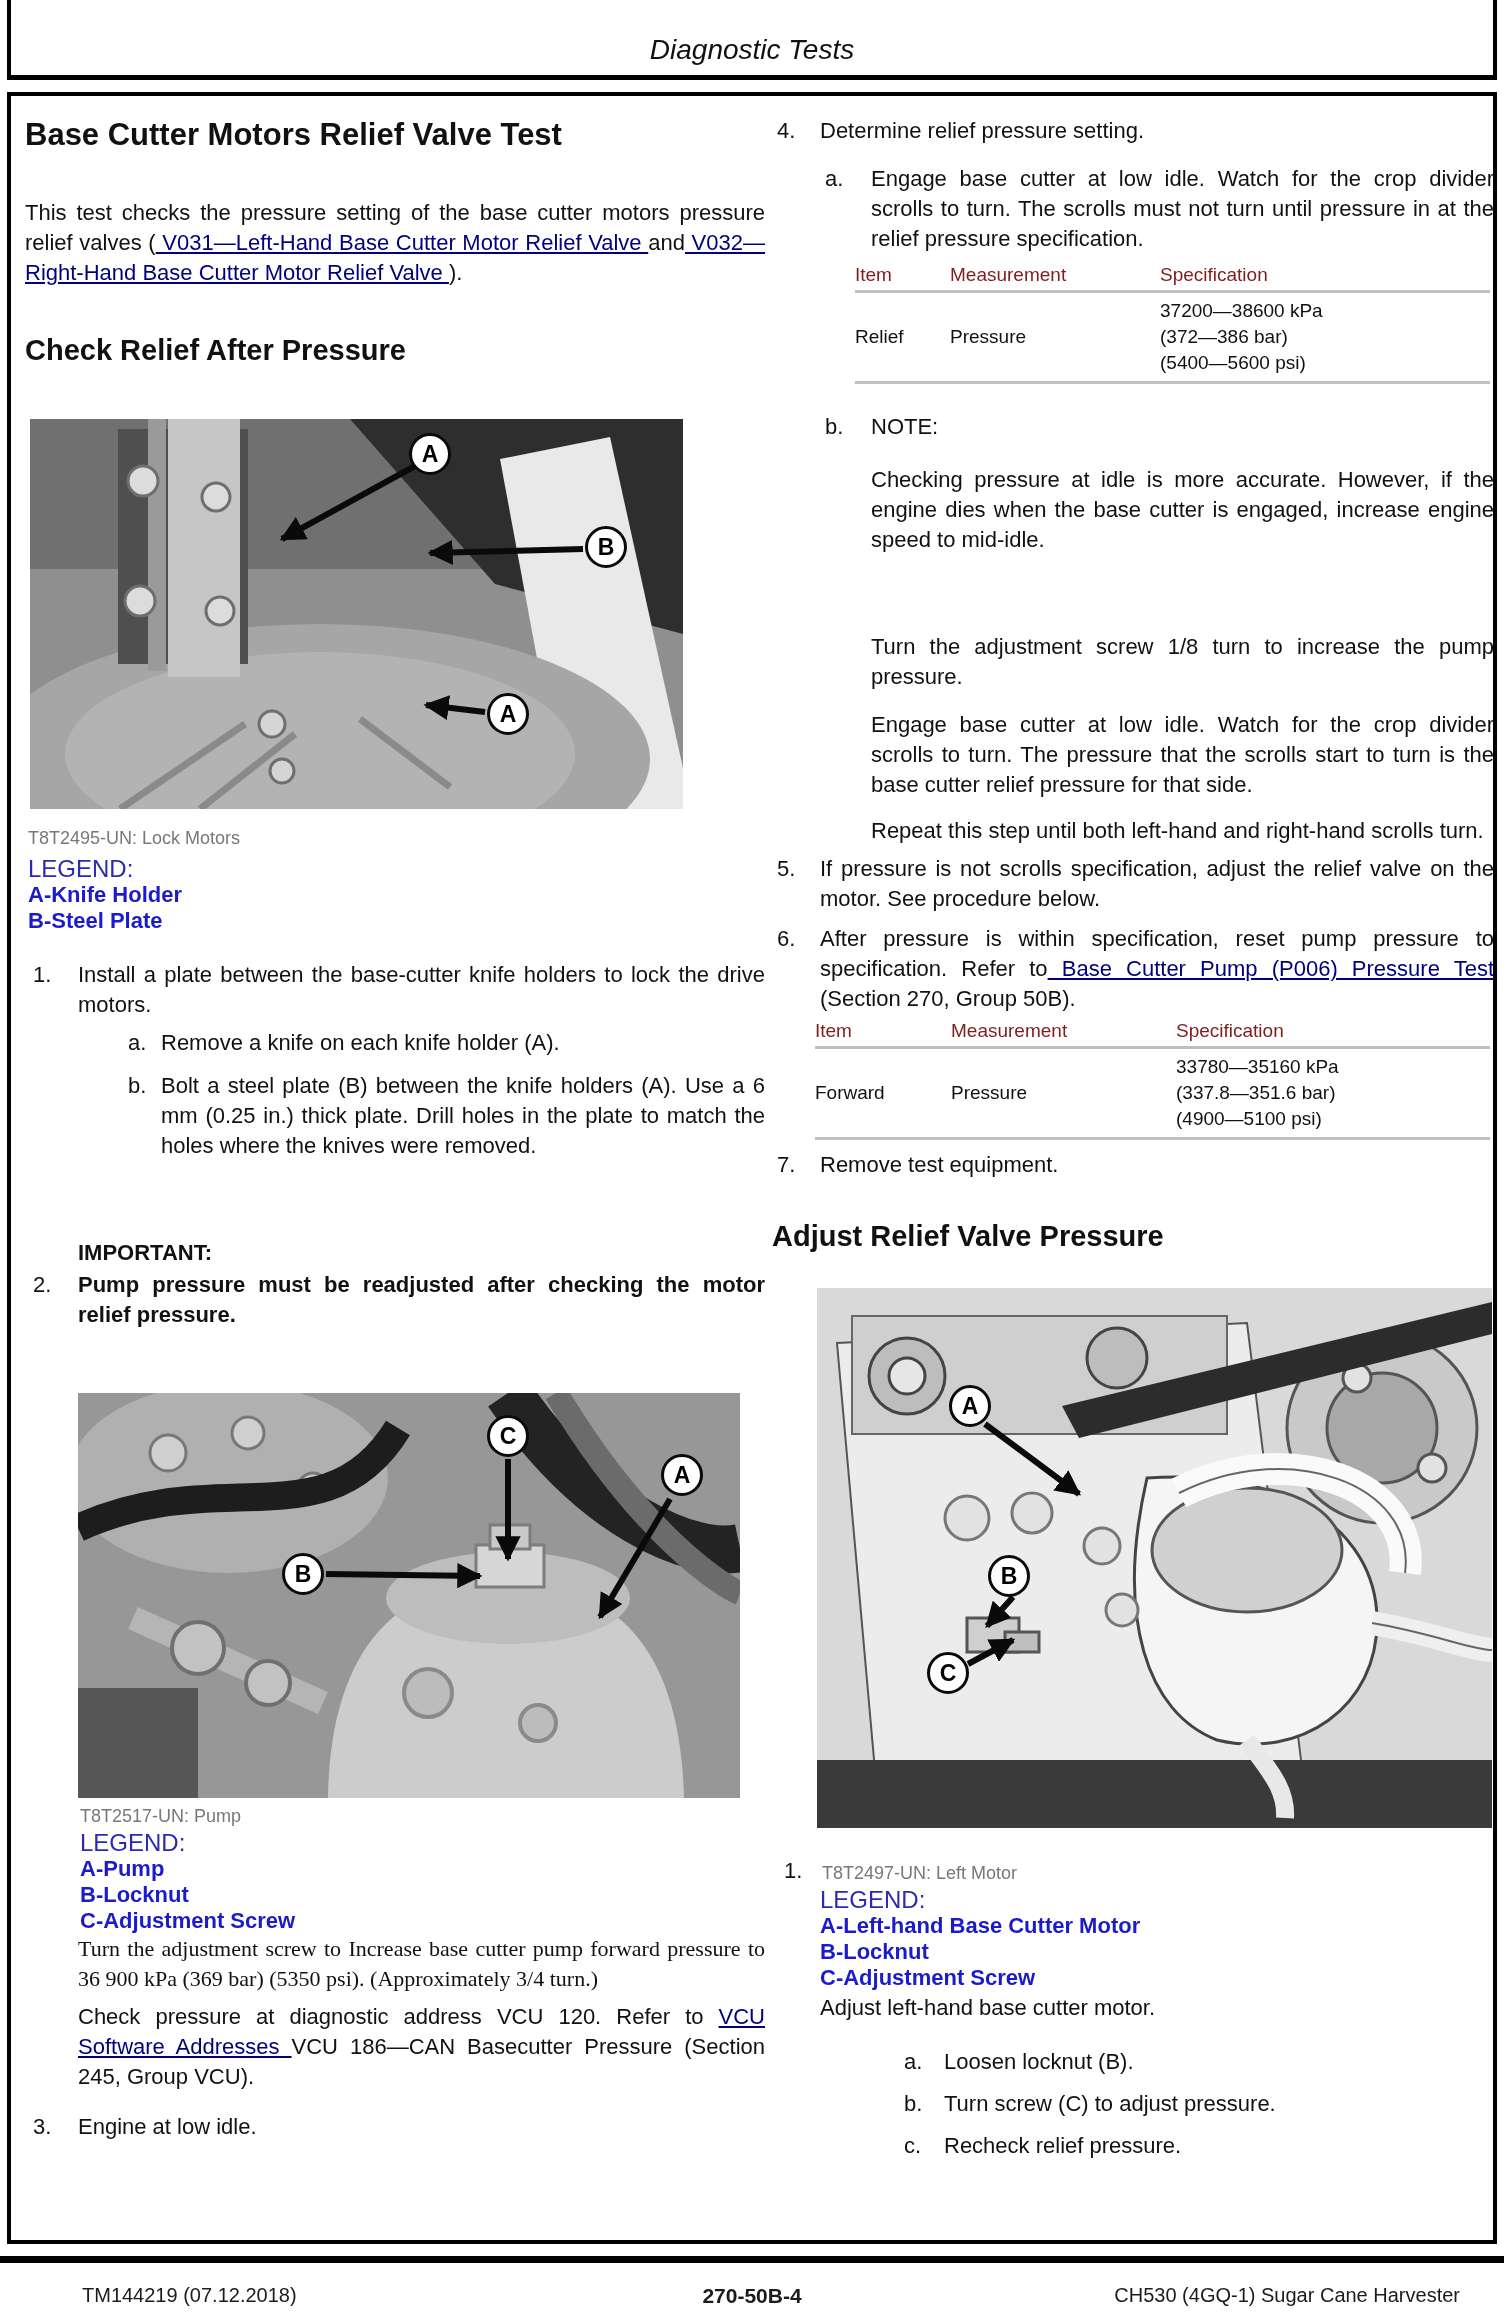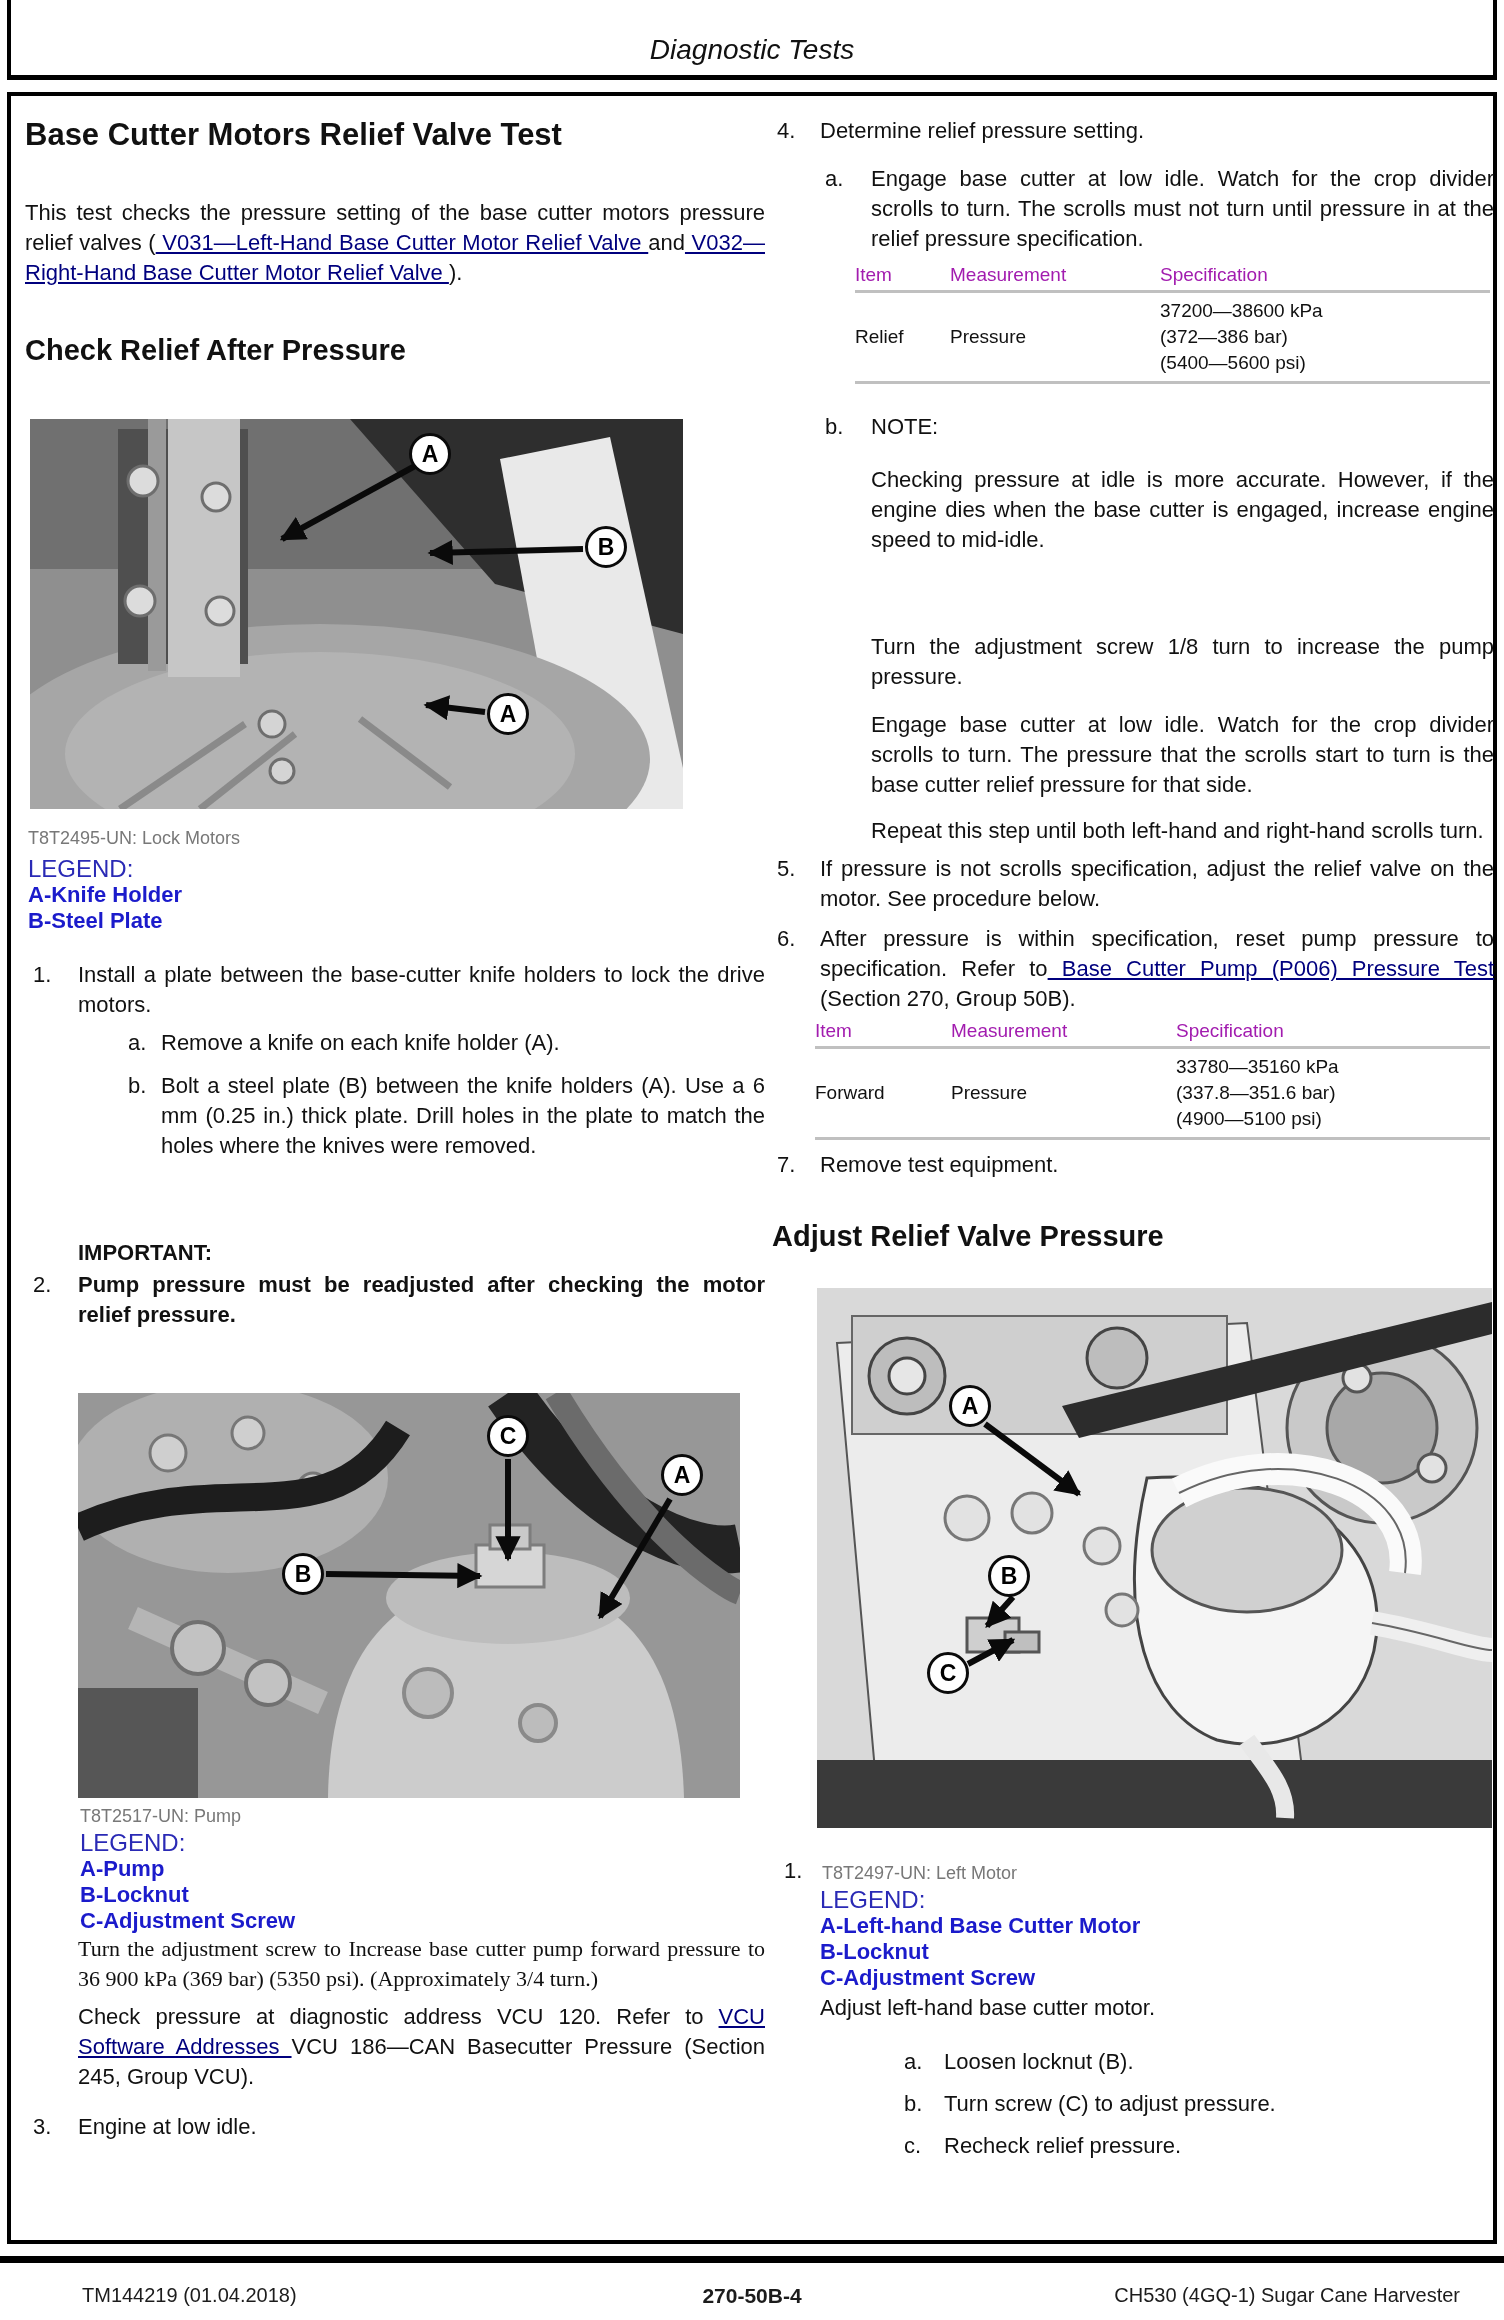--- a/index.html
+++ b/index.html
@@ -38,21 +38,21 @@
   .col-left  .substep > .num { left:103px; }
   .col-left  .substep > .txt { margin-left:136px; }
   .col-right .step > .num    { left:5px; }
   .col-right .step > .txt    { margin-left:48px; }
   .col-right .substep > .num { left:53px; }
   .col-right .substep > .txt { margin-left:99px; }
   .col-right .substep2 > .num { left:132px; }
   .col-right .substep2 > .txt { margin-left:172px; }
   .spec-table { border-collapse:collapse; font-size:19px; }
   .spec-table th {
-    font-weight:normal; text-align:left; color:#a21caf;
+    font-weight:normal; text-align:left; color:#7f1d1d;
     padding:0 0 4px 0; border-bottom:3px solid #c0c0c0; font-size:19px;
   }
   .spec-table td {
     padding:5px 0; border-bottom:3px solid #c0c0c0;
     vertical-align:middle; line-height:26px;
   }
   .t1 { margin-left:83px; width:635px; }
   .t1 .c1 { width:95px; }  .t1 .c2 { width:210px; }
   .t2 { margin-left:43px; width:675px; }
   .t2 .c1 { width:136px; } .t2 .c2 { width:225px; }
@@ -379,16 +379,16 @@
       <span class="num">c.</span>
       <div class="txt">Recheck relief pressure.</div>
     </div>
 
   </div>
 </div>
 
 <div class="footer-rule"></div>
 
 <div class="footer">
-  <span class="f-left">TM144219 (01.04.2018)</span>
+  <span class="f-left">TM144219 (07.12.2018)</span>
   <span class="f-center">270-50B-4</span>
   <span class="f-right">CH530 (4GQ-1) Sugar Cane Harvester</span>
 </div>
 
 </body></html>

